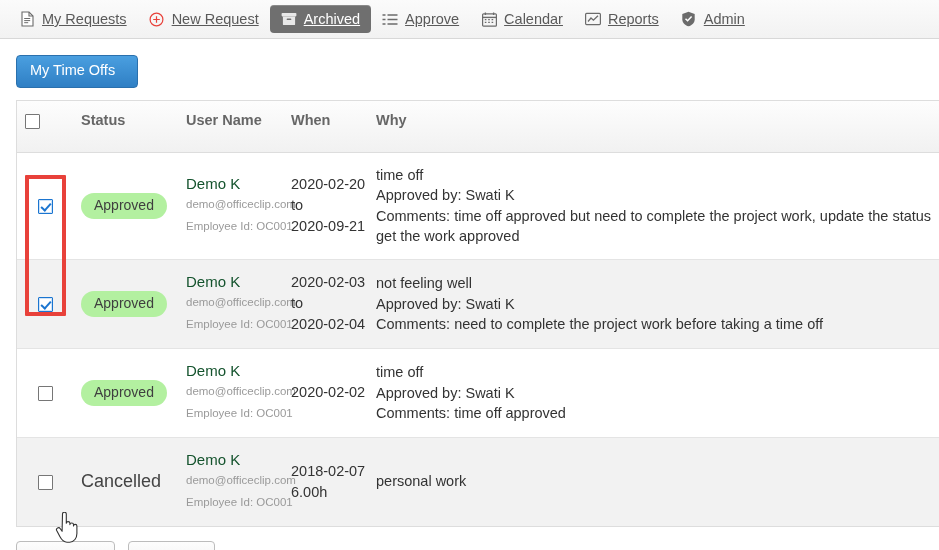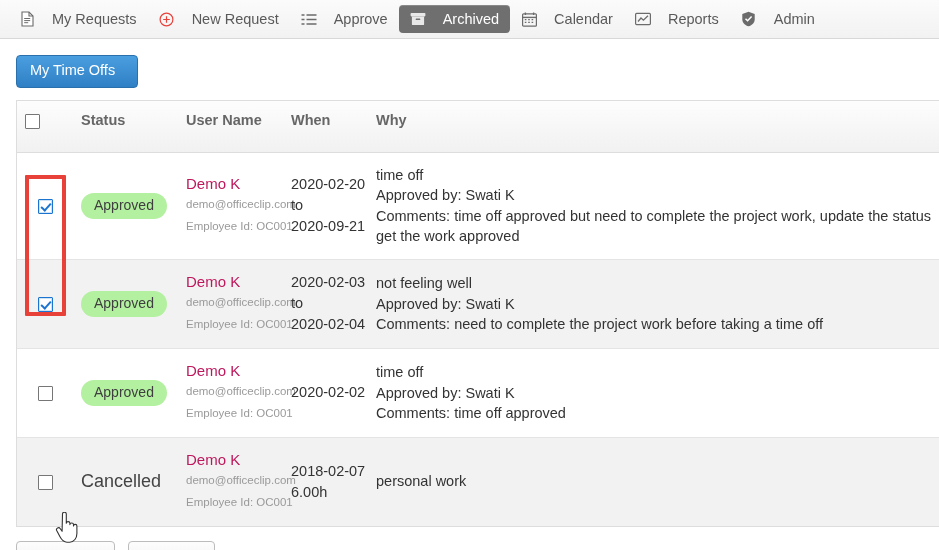--- a/index.html
+++ b/index.html
@@ -27,29 +27,30 @@
     background: linear-gradient(to bottom, #fbfbfb 0%, #f2f2f2 100%);
     border-bottom: 1px solid #d8d8d8;
     display: flex;
     align-items: center;
     padding-left: 8px;
     gap: 0px;
   }
   .navitem {
     display: flex;
     align-items: center;
-    gap: 17px;
+    gap: 7px;
     height: 28px;
     padding: 0 11px;
     border-radius: 4px;
     color: #5a5a5a;
     font-size: 14.5px;
     white-space: nowrap;
     cursor: pointer;
     user-select: none;
+    text-decoration: underline;
   }
   .navitem.active {
     background: #6f6f6f;
     color: #ffffff;
     box-shadow: inset 0 1px 0 rgba(255,255,255,.18);
   }
   .navitem .nicon {
     display: inline-flex;
     align-items: center;
     justify-content: center;
@@ -159,21 +160,21 @@
     line-height: 1.1;
     white-space: nowrap;
   }
   .plainstatus {
     color: #444;
     font-size: 18px;
   }
 
   
   .uname {
-    color: #be185d;
+    color: #14532d;
     font-size: 15px;
     line-height: 1.35;
     white-space: nowrap;
   }
   .umail, .uid {
     color: #9a9a9a;
     font-size: 11.5px;
     line-height: 1.9;
     white-space: nowrap;
   }
@@ -265,39 +266,39 @@
     <div class="navitem">
       <span class="nicon">
         <svg width="15" height="15" viewBox="0 0 15 15">
           <circle cx="7.5" cy="7.5" r="6.4" fill="none" stroke="#e8413a" stroke-width="1.2"></circle>
           <path d="M7.5 4.2v6.6M4.2 7.5h6.6" stroke="#e8413a" stroke-width="1.2"></path>
         </svg>
       </span>
       <span>New Request</span>
     </div>
 
-    <div class="navitem">
-      <span class="nicon">
-        <svg width="16" height="13" viewBox="0 0 16 13">
-          <path d="M0.5 2h3M0.5 6.5h3M0.5 11h3" stroke="#6b6b6b" stroke-width="1.4"></path>
-          <path d="M5.5 2h10M5.5 6.5h10M5.5 11h10" stroke="#6b6b6b" stroke-width="1.4"></path>
-        </svg>
-      </span>
-      <span>Approve</span>
-    </div>
-
     <div class="navitem active">
       <span class="nicon">
         <svg width="16" height="14" viewBox="0 0 16 14">
           <rect x="0.6" y="1" width="14.8" height="3.4" rx="0.8" fill="#e8e8e8"></rect>
           <path d="M1.9 4.6h12.2v7.6a.9.9 0 0 1-.9.9H2.8a.9.9 0 0 1-.9-.9z" fill="#e8e8e8"></path>
           <rect x="5.7" y="6.6" width="4.6" height="1.5" rx="0.6" fill="#6f6f6f"></rect>
         </svg>
       </span>
       <span>Archived</span>
+    </div>
+
+    <div class="navitem">
+      <span class="nicon">
+        <svg width="16" height="13" viewBox="0 0 16 13">
+          <path d="M0.5 2h3M0.5 6.5h3M0.5 11h3" stroke="#6b6b6b" stroke-width="1.4"></path>
+          <path d="M5.5 2h10M5.5 6.5h10M5.5 11h10" stroke="#6b6b6b" stroke-width="1.4"></path>
+        </svg>
+      </span>
+      <span>Approve</span>
     </div>
 
     <div class="navitem">
       <span class="nicon">
         <svg width="15" height="15" viewBox="0 0 15 15">
           <rect x="0.6" y="1.8" width="13.8" height="12.4" rx="1" fill="none" stroke="#6b6b6b" stroke-width="1.2"></rect>
           <path d="M0.6 5.4h13.8" stroke="#6b6b6b" stroke-width="1.4"></path>
           <path d="M3.4 0.6v2.4M11.6 0.6v2.4" stroke="#6b6b6b" stroke-width="1.3"></path>
           <path d="M2.8 7.6h1.6M6.2 7.6h1.6M9.6 7.6h1.6M2.8 10.4h1.6M6.2 10.4h1.6M9.6 10.4h1.6" stroke="#6b6b6b" stroke-width="1.2"></path>
         </svg>

